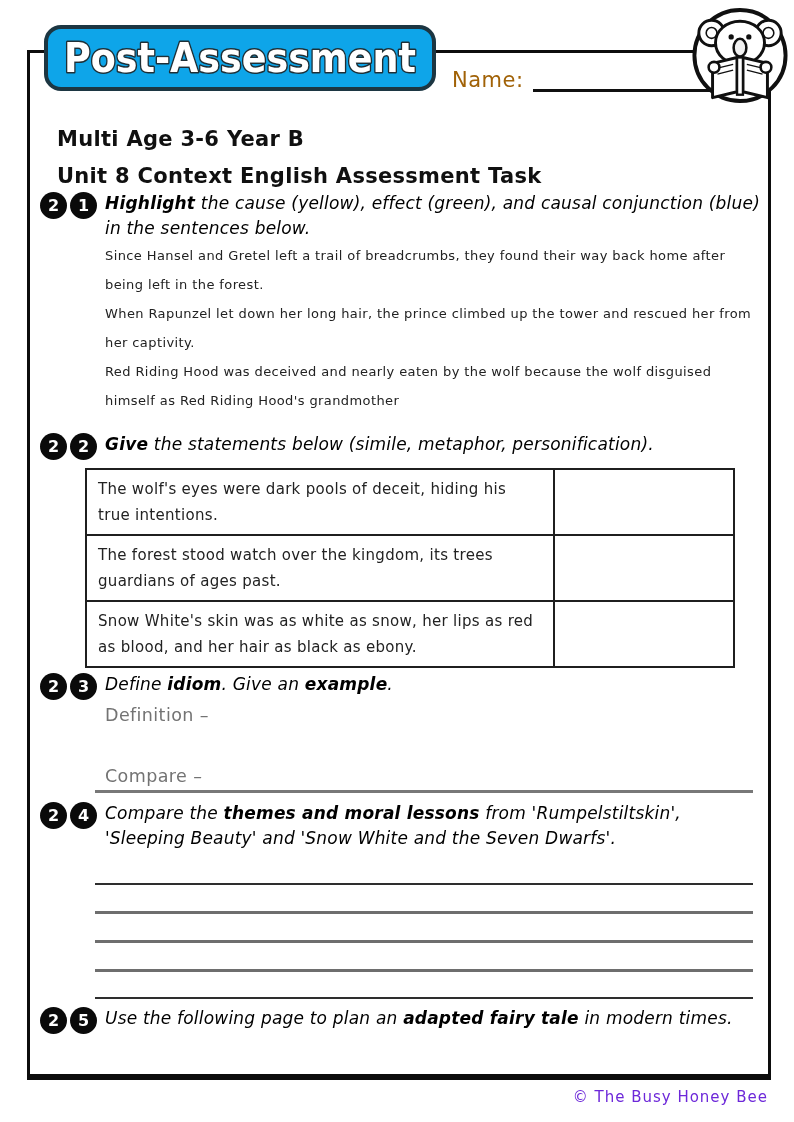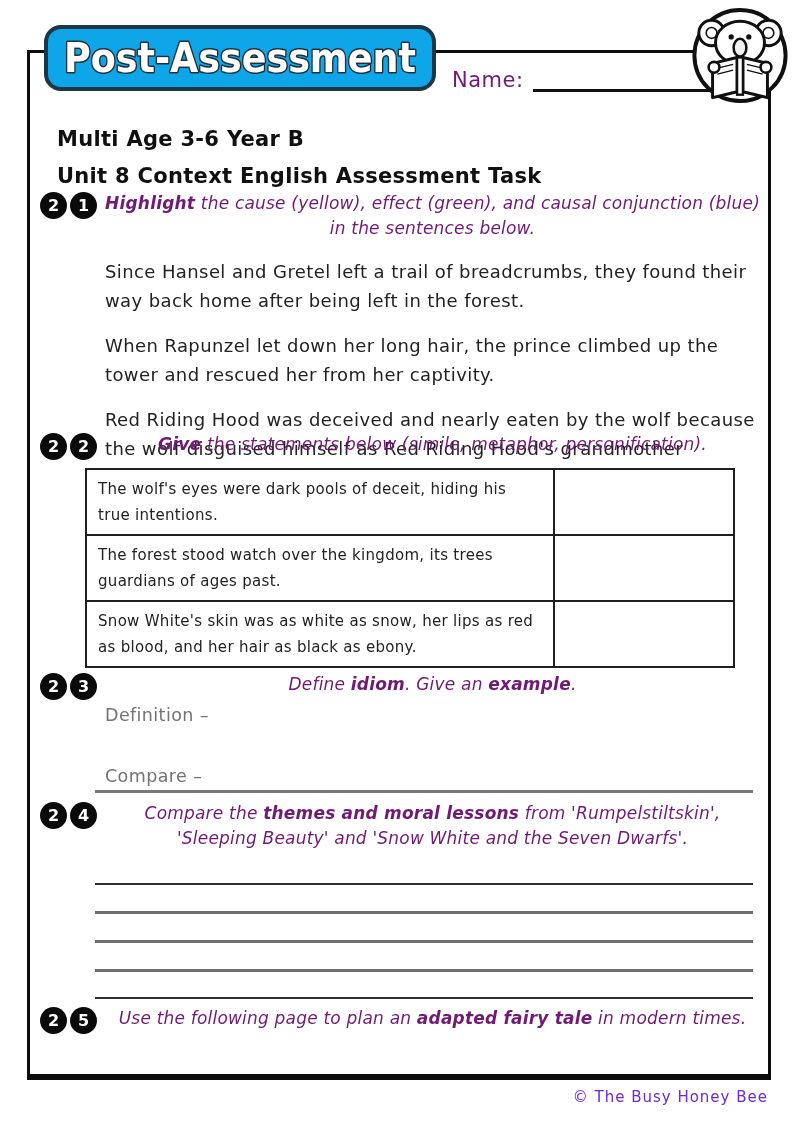--- a/index.html
+++ b/index.html
@@ -32,39 +32,39 @@
   }
   .mascot {
     position:absolute; left:691px; top:6px;
     width:98px; height:99px; z-index:5;
   }
   .name-row {
     position:absolute; left:452px; top:66px;
     width:318px; display:flex; align-items:flex-end;
     z-index:2;
   }
-  .name-label { font-size:21px; letter-spacing:0.5px; color:#701a75; }
+  .name-label { font-size:21px; letter-spacing:0.5px; color:#a16207; }
   .name-line { flex:1; margin-left:9px; border-bottom:3px solid #101010; height:26px; }
   .course-title { position:absolute; left:57px; font-size:21px; font-weight:bold; letter-spacing:0.3px; color:#101010; z-index:2; }
   .course-title.l1 { top:127px; }
   .course-title.l2 { top:164px; }
   
   .question { position:absolute; display:flex; z-index:2; }
   .badges { width:57px; min-width:57px; display:flex; gap:3px; margin-right:8px; padding-top:1px; }
   .badge {
     width:27px; height:27px; border-radius:50%;
     background:#0a0a0a; color:#ffffff;
     font-weight:bold; font-size:16px;
     display:flex; align-items:center; justify-content:center;
   }
-  .qtext { font-style:italic; font-size:17px; line-height:25px; color:#701a75; letter-spacing:0.2px;text-align:center; }
+  .qtext { font-style:italic; font-size:17px; line-height:25px; color:#000000; letter-spacing:0.2px; }
   .qtext b { font-weight:bold; }
   .sentence {
-    font-size:18px; line-height:29px; letter-spacing:0.4px;
-    color:#222222; margin-top:16px; font-style:normal;
+    font-size:13px; line-height:29px; letter-spacing:0.4px;
+    color:#222222; font-style:normal;
   }
   
   .label-table {
     position:absolute; left:85px; top:468px; z-index:2;
     border-collapse:collapse; table-layout:fixed; width:648px;
   }
   .label-table td {
     border:2px solid #1f1f1f;
     font-size:15px; line-height:26px; letter-spacing:0.3px;
     color:#222222; vertical-align:top;

